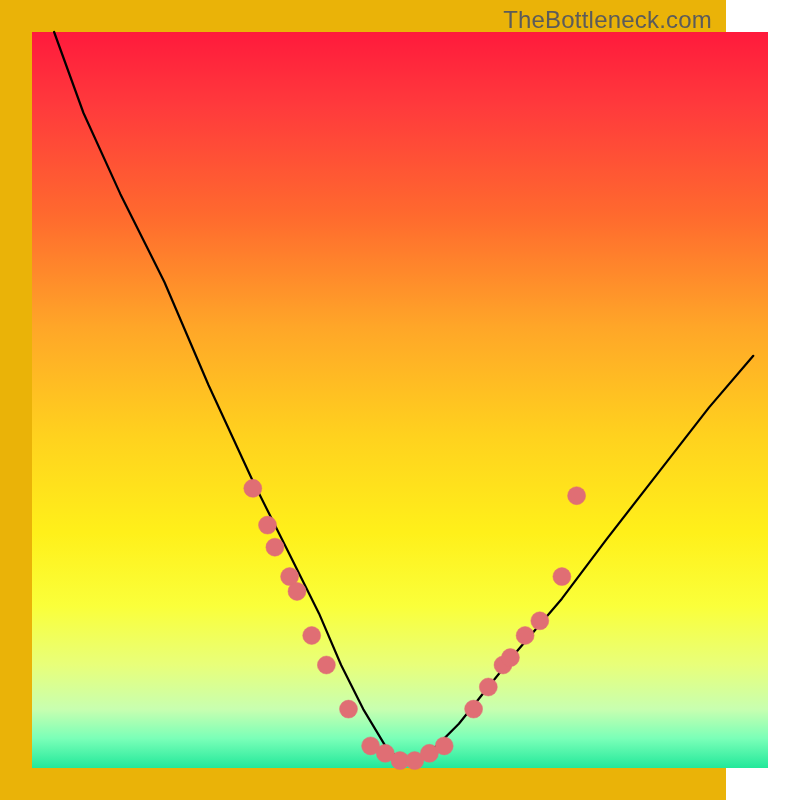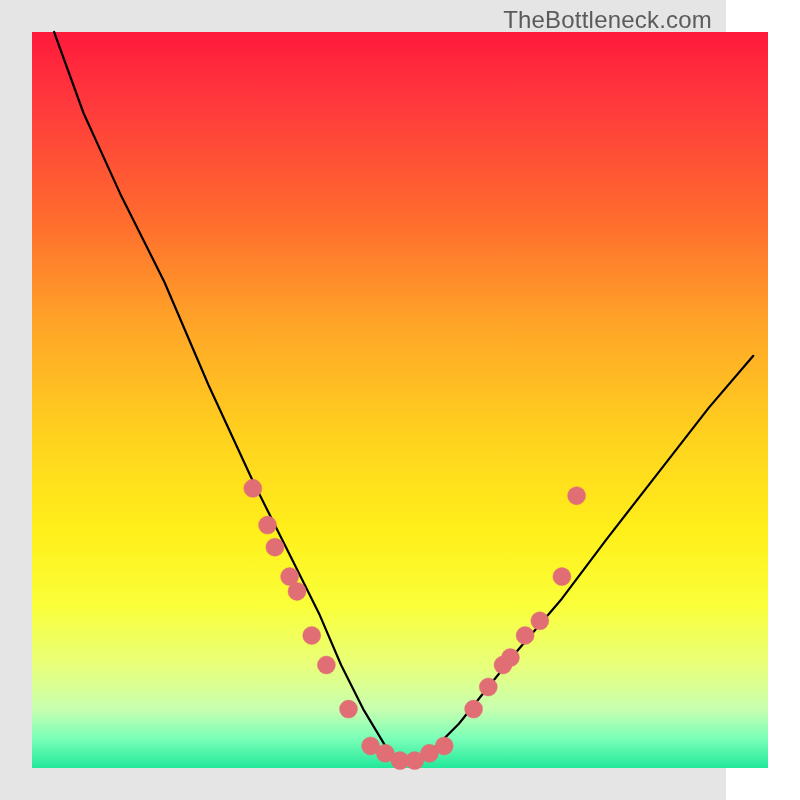--- a/index.html
+++ b/index.html
@@ -7,21 +7,21 @@
     padding: 0;
     width: 800px;
     height: 800px;
     overflow: hidden;
     font-family: Arial, Helvetica, sans-serif;
   }
   .frame {
     position: relative;
     width: 726px;
     height: 800px;
-    background: #e5e5e5;
+    background: #eab308;
     box-sizing: border-box;
   }
   .plot-area {
     position: absolute;
     left: 32px;
     top: 32px;
     width: 736px;
     height: 736px;
     background: linear-gradient(to bottom,
       #ff1a3c 0%,

